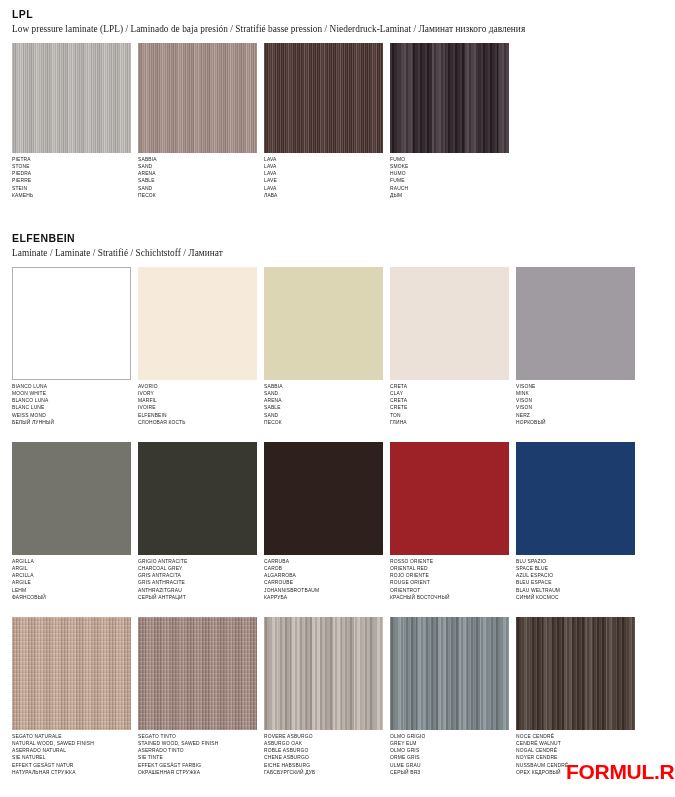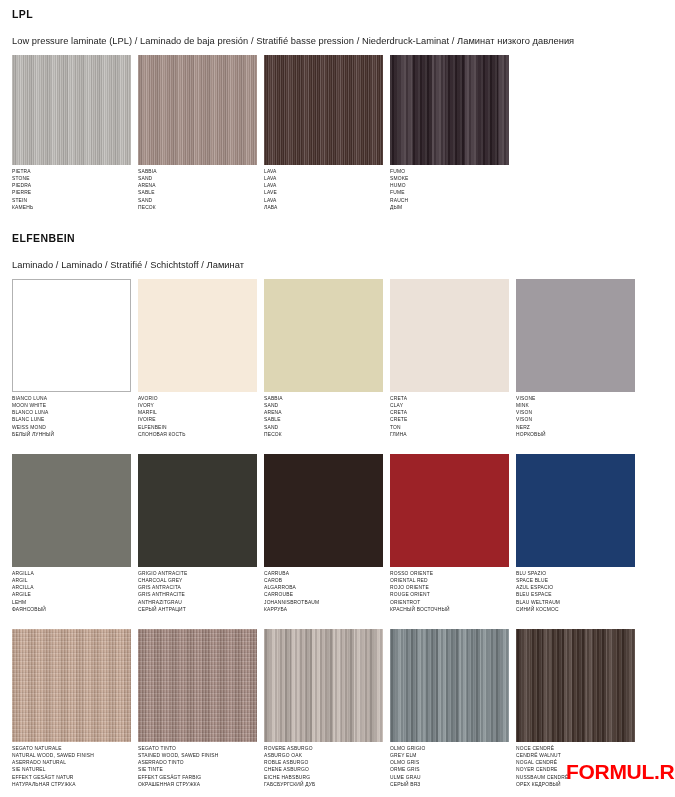--- a/index.html
+++ b/index.html
@@ -15,21 +15,21 @@
   .page{position:relative;width:675px;height:797px;}
 
   
   .section{position:absolute;left:0;width:675px;}
   .sec-title{
     font-size:10.5px;font-weight:bold;letter-spacing:.4px;
     margin:0 0 2px 12px;color:#111;
   }
   .sec-sub{
     font-size:9.3px;font-weight:normal;letter-spacing:.05px;
-    margin:16px 0 0 12px;color:#222;white-space:nowrap;
+    margin:4px 0 0 12px;color:#222;white-space:nowrap;font-family:Liberation Serif, serif;
   }
 
   
   .row{display:flex;margin-left:12px;}
   .cell{display:block;}
   .chip{
     display:block;
     border:0;
     background-repeat:repeat;
     position:relative;
@@ -163,21 +163,21 @@
             <span class="ln">FUME</span>
             <span class="ln">RAUCH</span>
             <span class="ln">ДЫМ</span>
           </div>
         </div>
       </div>
   </div>
 
   <div class="section" style="top:232px;">
     <div class="sec-title">ELFENBEIN</div>
-    <div class="sec-sub">Laminado / Laminado / Stratifié / Schichtstoff / Ламинат</div>
+    <div class="sec-sub">Laminate / Laminate / Stratifié / Schichtstoff / Ламинат</div>
     <div class="row" id="lam-row-1" style="margin-top:9px;">
         <div class="cell" style="width: 119px; margin-right: 7px;">
           <div class="chip flat bordered" style="width: 119px; height: 113px; background-color: rgb(255, 255, 255);"></div>
           <div class="names">
             <span class="ln">BIANCO LUNA</span>
             <span class="ln">MOON WHITE</span>
             <span class="ln">BLANCO LUNA</span>
             <span class="ln">BLANC LUNE</span>
             <span class="ln">WEISS MOND</span>
             <span class="ln">БЕЛЫЙ ЛУННЫЙ</span>

